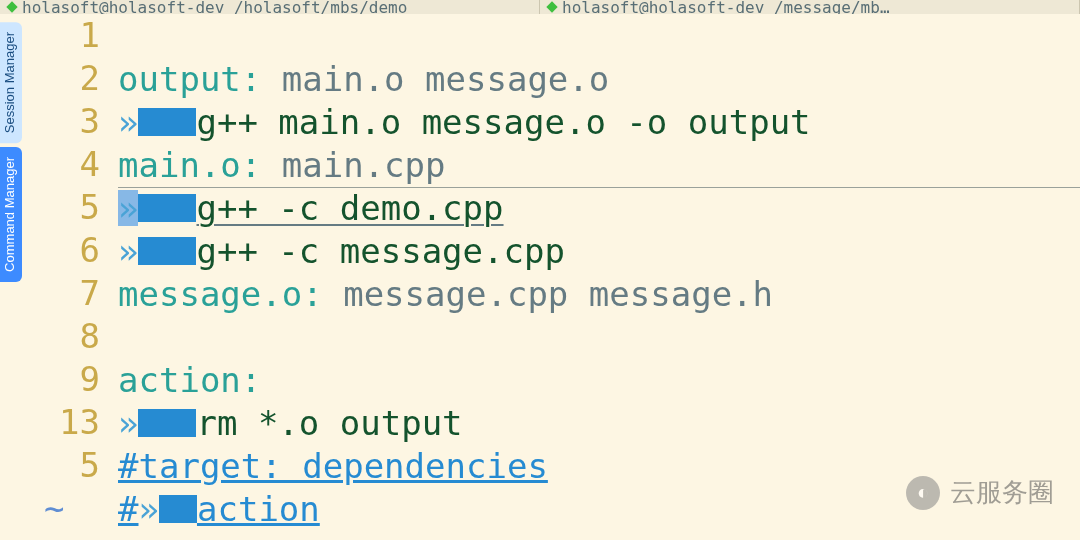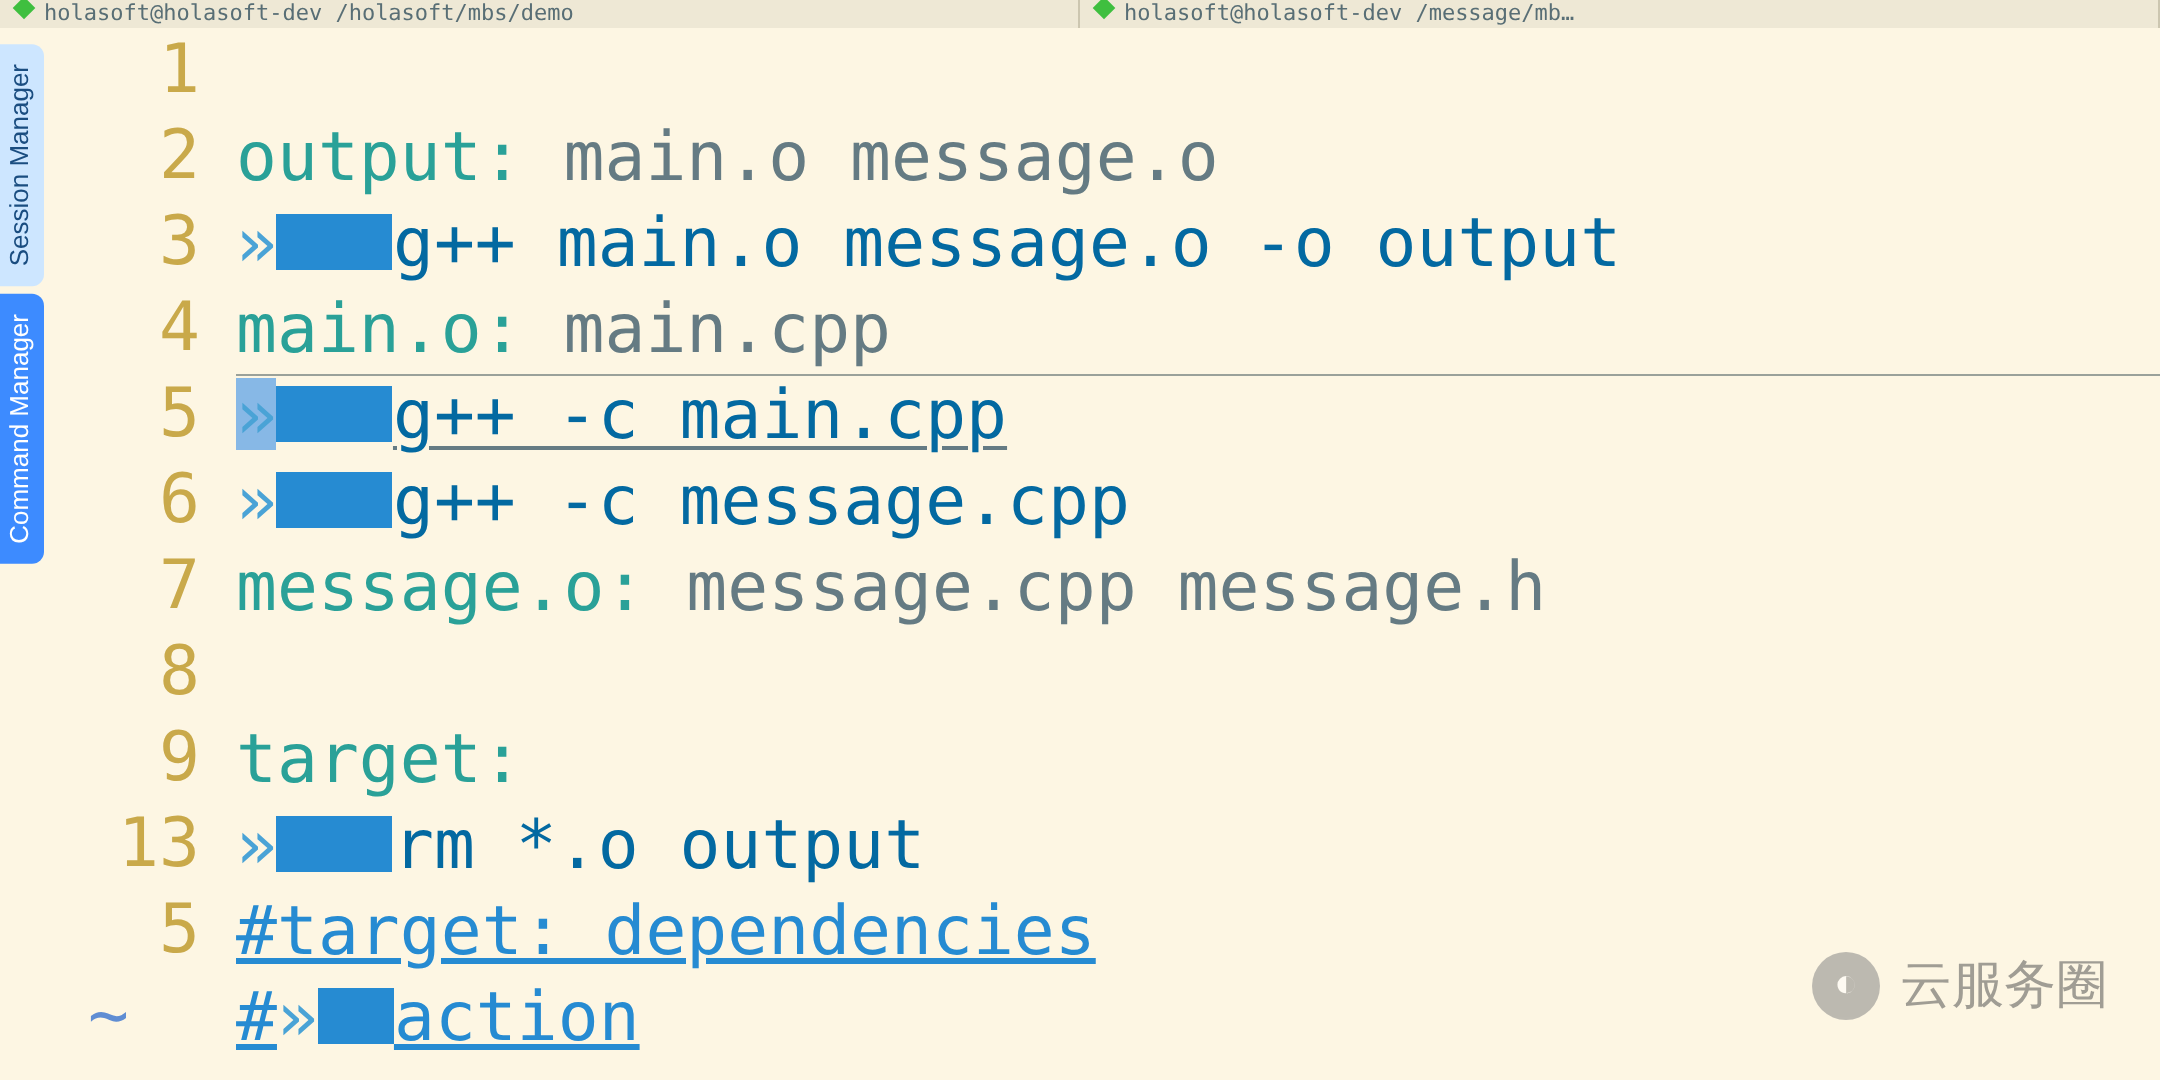--- a/index.html
+++ b/index.html
@@ -1,42 +1,42 @@
 <!DOCTYPE html>
 <html><head>
 <meta charset="utf-8">
 <style>
   * { margin:0; padding:0; box-sizing:border-box; }
   html,body { width:1080px; height:540px; overflow:hidden; font-family:"DejaVu Sans Mono","Menlo","Consolas",monospace; }
   body { background:#fdf6e3; position:relative; }
 
   
   .tabbar { position:absolute; top:0; left:0; right:0; height:14px; background:#eee8d5; display:flex; }
-  .tab { flex:1; display:flex; align-items:flex-start; gap:6px; padding:0 8px; font-size:11px; color:#586e75; overflow:hidden; white-space:nowrap; border-right:1px solid #ccc6b0; }
+  .tab { flex:1; display:flex; align-items:center; gap:6px; padding:0 8px; font-size:16px; color:#586e75; overflow:hidden; white-space:nowrap; border-right:1px solid #ccc6b0; }
   .diamond { width:8px; height:8px; background:#3fbf3f; transform:rotate(45deg); flex-shrink:0; }
 
   
   .side-tabs { position:absolute; top:22px; left:0; width:22px; display:flex; flex-direction:column; gap:4px; }
   .side-tab { writing-mode:vertical-rl; transform:rotate(180deg); font-family:sans-serif; font-size:13px; padding:10px 2px; border-radius:6px 0 0 6px; text-align:center; cursor:pointer; }
   .side-tab.light { background:#cde6ff; color:#1a4d80; }
   .side-tab.blue  { background:#3d8bff; color:#fff; }
 
   
   .editor { position:absolute; top:14px; left:22px; right:0; bottom:0; overflow:hidden; }
   .gutter { position:absolute; top:0; left:0; width:96px; height:100%; background:#fdf6e3; }
   .code   { position:absolute; top:0; left:96px; right:0; height:100%;margin-top:44px; }
 
   .line { height:43px; line-height:43px; font-size:34px; white-space:pre; }
   .gut-line { text-align:right; padding-right:18px; color:#c9a94a; }
   .gut-line.tilde { color:#5f8dd3; text-align:left; padding-left:22px; }
 
   
   .tgt  { color:#2aa198; }
   .txt  { color:#657b83; }
-  .cmd  { color:#0369a1; }
+  .cmd  { color:#14532d; }
   .cmt  { color:#268bd2;text-decoration:underline; }
   .chev { color:#4aa3d6; }
   .tabmark { display:inline-block; width:58px; height:28px; background:#268bd2; vertical-align:middle; margin-top:-6px; }
 
   
   .cursor-block { display:inline-block; width:20px; height:36px; background:#87b8e6; vertical-align:middle; margin-top:-6px; }
   .hr-current { position:absolute; left:0; right:0; height:1px; background:#9aa19a; top:173px; }
   .underline-current .cmd { text-decoration:underline; text-decoration-color:#657b83; text-decoration-thickness:2px; text-underline-offset:4px; }
 
   
@@ -77,25 +77,25 @@
     <div class="line gut-line">9</div>
     <div class="line gut-line">13</div>
     <div class="line gut-line">5</div>
     <div class="line gut-line tilde">~</div>
   </div>
 
   <div class="code">
     <div class="line"><span class="tgt">output:</span><span class="txt"> main.o message.o</span></div>
     <div class="line"><span class="chev">»</span><span class="tabmark"></span><span class="cmd">g++ main.o message.o -o output</span></div>
     <div class="line"><span class="tgt">main.o:</span><span class="txt"> main.cpp</span></div>
-    <div class="line underline-current"><span class="cursor-block"></span><span class="chev" style="margin-left:-20px;">»</span><span class="tabmark"></span><span class="cmd">g++ -c main.cpp</span></div>
+    <div class="line underline-current"><span class="cursor-block"></span><span class="chev" style="margin-left:-20px;">»</span><span class="tabmark"></span><span class="cmd">g++ -c demo.cpp</span></div>
     <div class="line"><span class="chev">»</span><span class="tabmark"></span><span class="cmd">g++ -c message.cpp</span></div>
     <div class="line"><span class="tgt">message.o:</span><span class="txt"> message.cpp message.h</span></div>
     <div class="line"></div>
-    <div class="line"><span class="tgt">target:</span></div>
+    <div class="line"><span class="tgt">action:</span></div>
     <div class="line"><span class="chev">»</span><span class="tabmark"></span><span class="cmd">rm *.o output</span></div>
     <div class="line"><span class="cmt">#target: dependencies</span></div>
     <div class="line"><span class="cmt">#</span><span class="chev">»</span><span class="tabmark" style="width:38px"></span><span class="cmt">action</span></div>
   </div>
 </div>
 
 <div class="watermark">
   <div class="wm-circle">◐</div>
   <span>云服务圈</span>
 </div>

